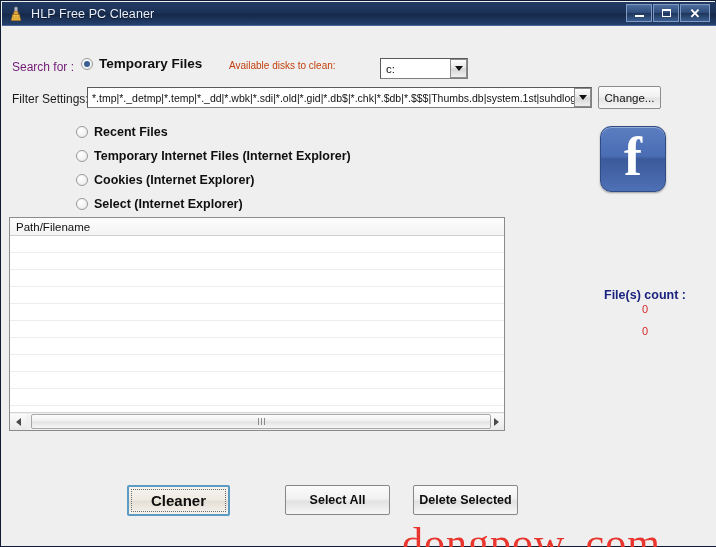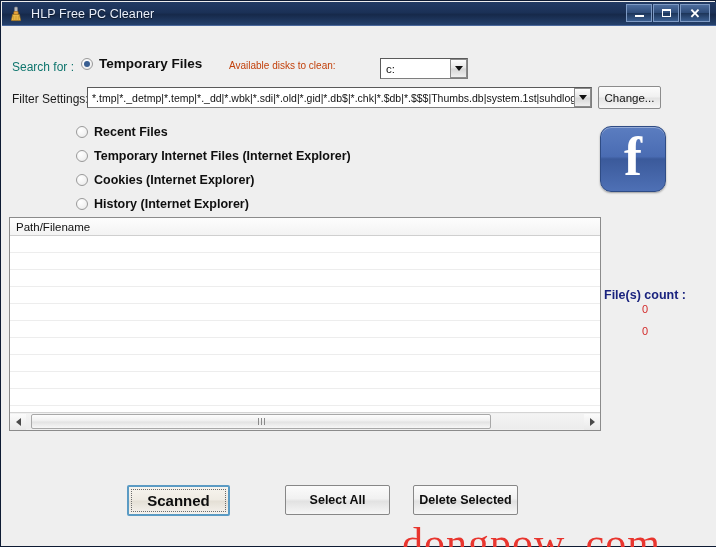--- a/index.html
+++ b/index.html
@@ -89,21 +89,21 @@
     position: absolute;
     left: 1px; top: 25px;
     width: 714px;
     height: 520px;
     background: #efefef;
   }
 
   
   #label-search-for {
     position: absolute; left: 10px; top: 34px;
-    font-size: 12px; color: #0f766e;
+    font-size: 12px; color: #701a75;
   }
   #radio-temp-files-row {
     position: absolute; left: 79px; top: 30px;
     display: flex; align-items: center;
   }
   #label-avail-disks {
     position: absolute; left: 227px; top: 34px;
     font-size: 10px; color: #c2410c;
   }
   #disk-combo {
@@ -227,21 +227,21 @@
     font-size: 54px;
     line-height: 1;
     padding-bottom: 4px;
     box-sizing: border-box;
   }
 
   
   #listbox {
     position: absolute;
     left: 7px; top: 191px;
-    width: 592px; height: 214px;
+    width: 496px; height: 214px;
     box-sizing: border-box;
     background: #ffffff;
     border: 1px solid #8b8b8b;
     overflow: hidden;
   }
   #list-header {
     height: 18px;
     box-sizing: border-box;
     background: linear-gradient(to bottom, #fdfdfd 0%, #f3f3f3 100%);
     border-bottom: 1px solid #cfcfcf;
@@ -448,21 +448,21 @@
     <div class="radio-row" id="rb-tif">
       <span class="radio-circle"></span>
       <span class="radio-label">Temporary Internet Files (Internet Explorer)</span>
     </div>
     <div class="radio-row" id="rb-cookies">
       <span class="radio-circle"></span>
       <span class="radio-label">Cookies  (Internet Explorer)</span>
     </div>
     <div class="radio-row" id="rb-history">
       <span class="radio-circle"></span>
-      <span class="radio-label">History  (Internet Explorer)</span>
+      <span class="radio-label">Select  (Internet Explorer)</span>
     </div>
 
     <div id="facebook-icon">
       <div id="facebook-f">f</div>
     </div>
 
     <div id="listbox">
       <div id="list-header">
         <span id="list-header-cell">Path/Filename</span>
       </div>
@@ -497,21 +497,21 @@
       </div>
     </div>
 
     <div id="counters">
       <div class="counter-label">File(s) count :</div>
       <div class="counter-value">0</div>
       <div class="counter-value">0</div>
     </div>
 
     <div class="btn" id="btn-search">
-      <span>Scanned</span>
+      <span>Cleaner</span>
       <span class="focus-ring"></span>
     </div>
     <div class="btn" id="btn-select-all">Select All</div>
     <div class="btn" id="btn-delete-selected">Delete Selected</div>
 
     <div id="watermark">dongpow. com</div>
 
   </div>
 </div>
 

